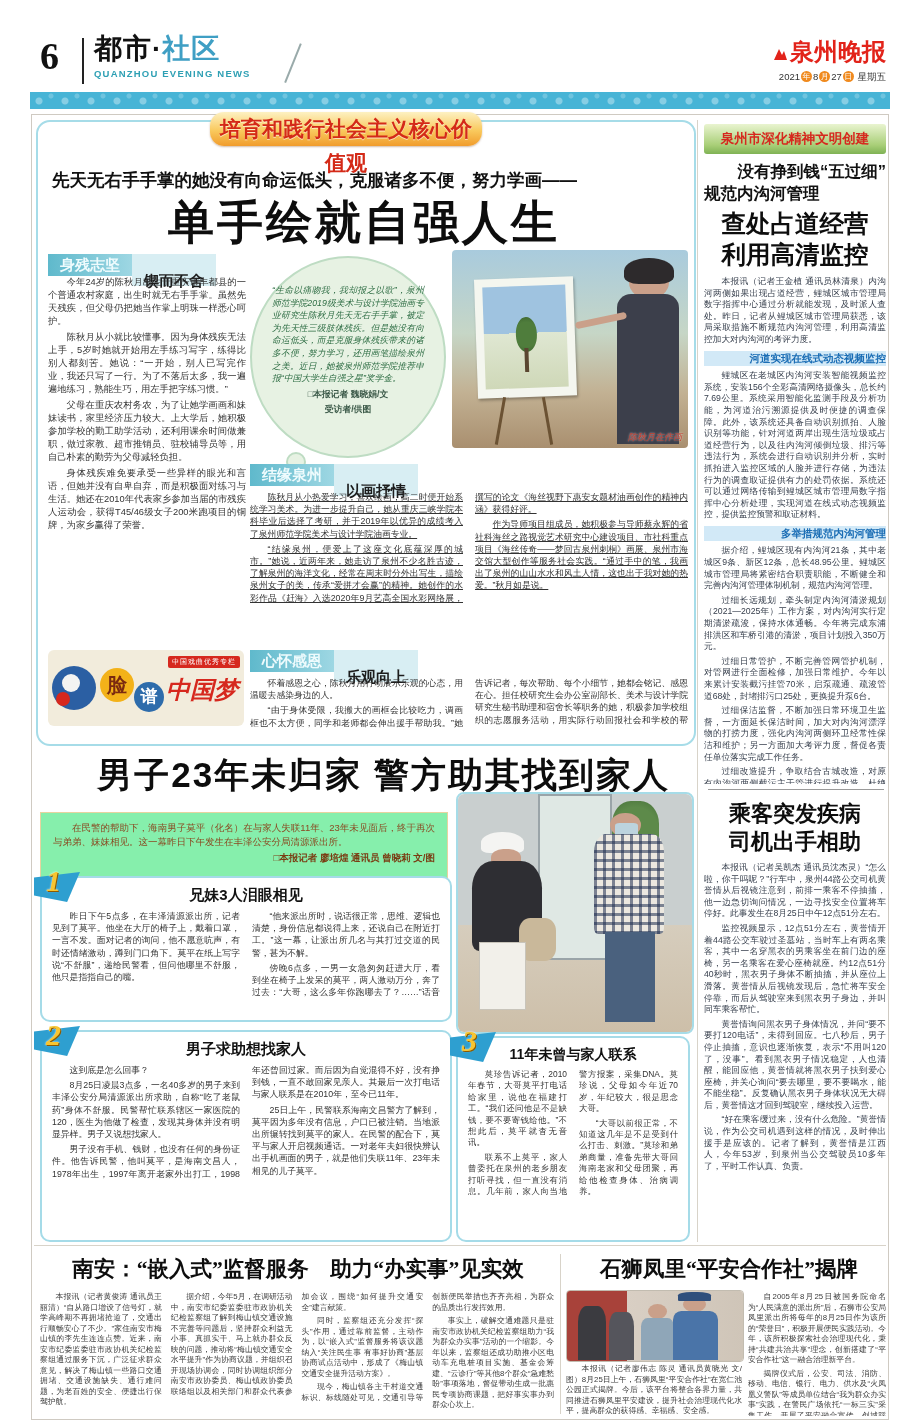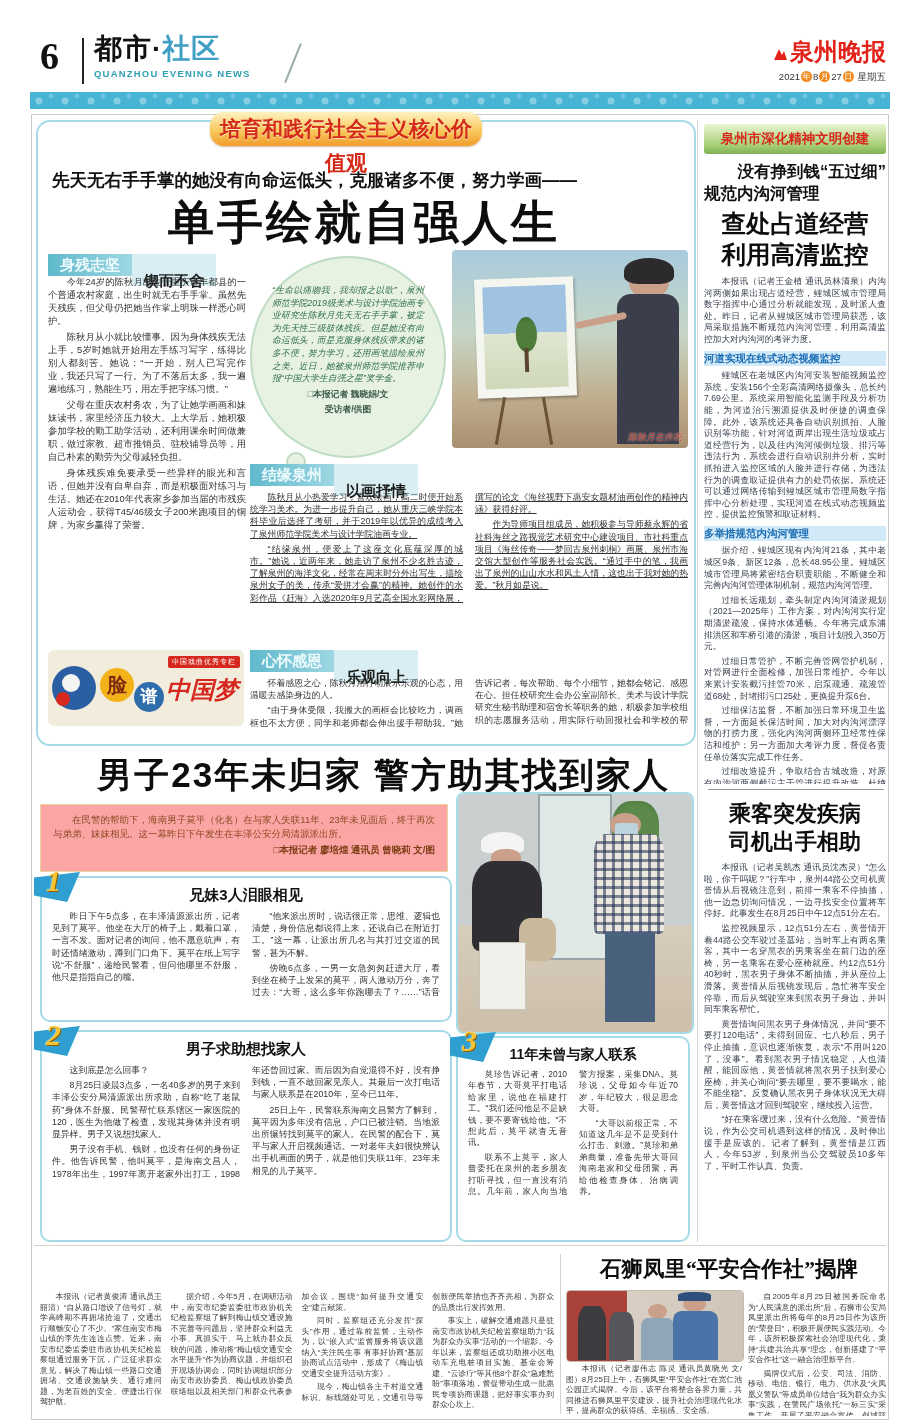--- a/index.html
+++ b/index.html
@@ -56,26 +56,26 @@
   .cy{position:absolute;border-radius:50%;text-align:center;font-weight:bold;}
   .dream{position:absolute;font-family:"Liberation Serif","DejaVu Serif",serif;font-style:italic;
          font-weight:bold;font-size:24px;color:#d6281e;}
   
   .civbn{background:linear-gradient(180deg,#e9f4d0 0%,#a9cf78 70%,#7fb254 100%);border-radius:3px;
          text-align:center;line-height:30px;font-size:13.5px;font-weight:800;color:#d6281e;}
   .ckick{font-size:16.5px;font-weight:800;color:#111;line-height:22px;}
   .chead{font-size:24.5px;font-weight:800;color:#0d0d0d;text-align:center;line-height:31px;}
   .cb{font-size:8.7px;line-height:11.6px;color:#38404e;}
   .bluestrip{background:#d2e9f7;color:#1a6db5;font-weight:bold;font-size:10.5px;
-             text-align:left;padding:2px 0;margin:5px 0 4px;text-indent:0;}
+             text-align:right;padding:2px 0;margin:5px 0 4px;text-indent:0;}
   .bushead{font-size:22px;font-weight:800;text-align:center;line-height:28px;color:#0d0d0d;}
   
   .reuh{font-size:35px;font-weight:800;letter-spacing:2px;text-align:right;color:#0d0d0d;}
-  .introbox{background:#fca5a5;border:1px solid #e7d39f;color:#8a4a22;
-            font-size:9.5px;line-height:13.5px;padding:8px 12px;box-sizing:border-box;}
+  .introbox{background:#86efac;border:1px solid #e7d39f;color:#8a4a22;
+            font-size:9.5px;line-height:13.5px;padding:8px 12px;box-sizing:border-box;margin-top:8px;}
   .introbox .byl{text-align:right;text-indent:0;font-weight:bold;color:#7a3c12;margin:3px 0 0;}
   .secbox{border:2px solid #a5dbe8;border-radius:10px;background:#fff;box-sizing:border-box;
           padding:8px 10px 6px;}
   .secbox .ttl{text-align:center;font-weight:bold;font-size:15px;margin:0 0 5px;color:#111;}
   .numwrap{position:absolute;top:-12px;left:-8px;width:48px;height:42px;}
   .numflag{position:absolute;left:0;top:6px;width:46px;height:30px;background:#2e9fd0;
            clip-path:polygon(0 18%,100% 0,72% 100%,0 78%);}
   .numtxt{position:absolute;left:12px;top:-2px;font-family:"Liberation Serif","DejaVu Serif",serif;
           font-style:italic;font-weight:bold;font-size:30px;color:#f7c531;
           text-shadow:1px 1px 0 #8a5a00,0 0 2px #fff;}
@@ -280,20 +280,21 @@
       <div class="numtxt">3</div>
     </div>
     <div class="ttl" style="font-size:14px;">11年未曾与家人联系</div>
     <div class="cols2" style="height:152px;font-size:8.4px;line-height:11.4px;color:#333;">
       <p>莫珍告诉记者，2010年春节，大哥莫平打电话给家里，说他在福建打工。“我们还问他是不是缺钱，要不要寄钱给他。”不想此后，莫平就杳无音讯。</p>
       <p>联系不上莫平，家人曾委托在泉州的老乡朋友打听寻找，但一直没有消息。几年前，家人向当地警方报案，采集DNA。莫珍说，父母如今年近70岁，年纪较大，很是思念大哥。</p>
       <p>“大哥以前很正常，不知道这几年是不是受到什么打击、刺激。”莫珍和弟弟商量，准备先带大哥回海南老家和父母团聚，再给他检查身体、治病调养。</p>
     </div>
   </div>
 
+  <div class="abs both" style="left:44px;top:1254px;width:508px;">南安：“嵌入式”监督服务　助力“办实事”见实效</div>
   <div class="abs b78 cols4" style="left:40px;top:1292px;width:514px;height:124px;">
     <p>本报讯（记者黄俊涛 通讯员王丽清）“自从路口增设了信号灯，就学高峰期不再拥堵抢道了，交通出行顺畅安心了不少。”家住南安市梅山镇的李先生连连点赞。近来，南安市纪委监委驻市政协机关纪检监察组通过服务下沉，广泛征求群众意见，解决了梅山镇一些路口交通拥堵、交通设施缺失、通行难问题，为老百姓的安全、便捷出行保驾护航。</p>
     <p>据介绍，今年5月，在调研活动中，南安市纪委监委驻市政协机关纪检监察组了解到梅山镇交通设施不完善等问题后，坚持群众利益无小事、真抓实干、马上就办群众反映的问题，推动将“梅山镇交通安全水平提升”作为协商议题，并组织召开现场协调会，同时协调组织部分南安市政协委员、梅山镇政协委员联络组以及相关部门和群众代表参加会议，围绕“如何提升交通安全”建言献策。</p>
     <p>同时，监察组还充分发挥“探头”作用，通过靠前监督，主动作为，以“嵌入式”监督服务将该议题纳入“关注民生事 有事好协商”基层协商试点活动中，形成了《梅山镇交通安全提升活动方案》。</p>
     <p>现今，梅山镇各主干村道交通标识、标线随处可见，交通引导等创新便民举措也齐齐亮相，为群众的品质出行发挥效用。</p>
     <p>事实上，破解交通难题只是驻南安市政协机关纪检监察组助力“我为群众办实事”活动的一个缩影。今年以来，监察组还成功助推小区电动车充电桩项目实施、基金会筹建、“云诊疗”等其他8个群众“急难愁盼”事项落地，督促带动生成一批惠民专项协商课题，把好事实事办到群众心坎上。</p>
   </div>
 
   <div class="abs both" style="left:575px;top:1254px;width:308px;">石狮凤里“平安合作社”揭牌</div>
   <div class="abs photo" style="left:566px;top:1290px;width:176px;height:70px;border:1px solid #c2bcb0;">

